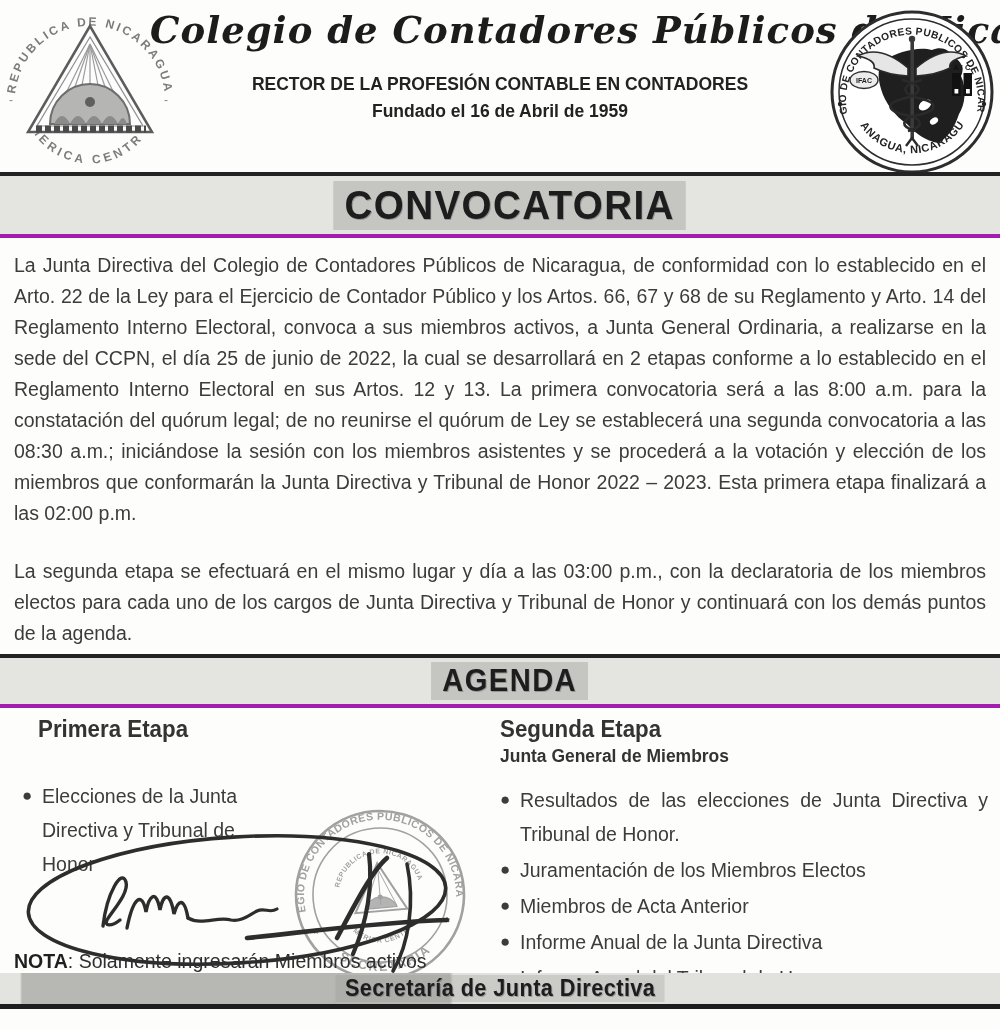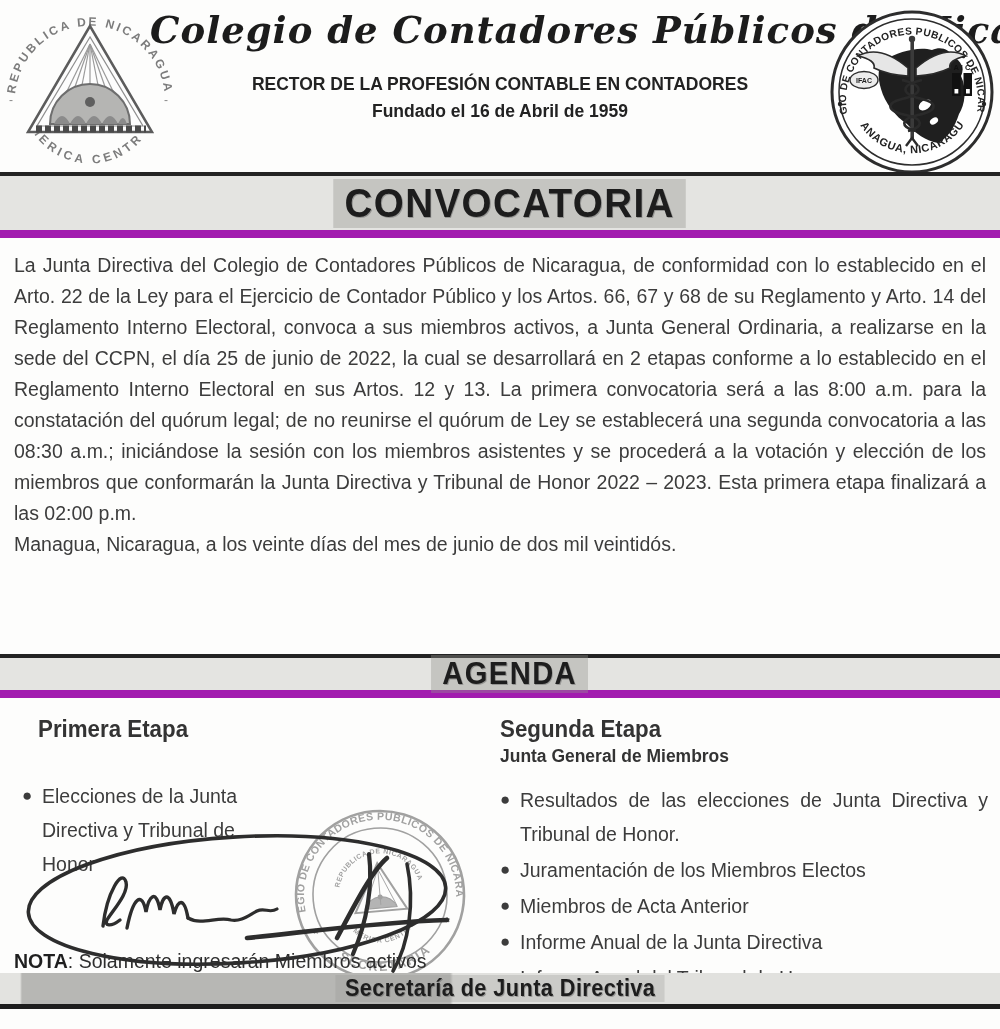--- a/index.html
+++ b/index.html
@@ -16,25 +16,25 @@
     font-family:"DejaVu Serif","Liberation Serif",serif;
     font-style:italic;font-weight:600;font-size:37px;color:#1c1c1c;
     letter-spacing:1px;white-space:nowrap;
   }
   .sub-title{margin-top:22px;font-size:17.5px;font-weight:bold;color:#222;}
   .founded{margin-top:6px;font-size:17.5px;font-weight:bold;color:#222;}
   svg text{font-family:"Liberation Sans","DejaVu Sans",sans-serif;}
   
   .band{
     position:absolute;left:0;width:1000px;box-sizing:border-box;
-    background:#e4e4e1;border-top:4px solid #232323;border-bottom:8px solid #a21caf;
+    background:#e4e4e1;border-top:4px solid #232323;border-bottom:4px solid #a21caf;
     display:flex;align-items:center;justify-content:center;padding-left:20px;
   }
   .band-conv{top:172px;height:66px;}
-  .band-agenda{top:654px;height:44px;}
+  .band-agenda{top:654px;height:54px;}
   .band-label{
     display:inline-block;font-weight:bold;color:#1d1d1d;
     background:rgba(148,148,142,.38);padding:1px 12px;
     transform:scaleX(.94);letter-spacing:1.5px;
     text-shadow:1px 1px 0 rgba(60,60,60,.35);
   }
   .band-conv .band-label{font-size:41px;}
   .band-agenda .band-label{font-size:31px;}
   
   .bodytext{position:absolute;left:14px;top:250px;width:972px;font-size:19.5px;line-height:31px;}
@@ -159,20 +159,21 @@
       <rect x="138" y="81" width="3.8" height="4.5" fill="#fff"></rect>
     </svg>
   </div>
 
   <div class="band band-conv">
     <span class="band-label">CONVOCATORIA</span>
   </div>
 
   <div class="bodytext">
     <p class="p1">La Junta Directiva del Colegio de Contadores Públicos de Nicaragua, de conformidad con lo establecido en el Arto. 22 de la Ley para el Ejercicio de Contador Público y los Artos. 66, 67 y 68 de su Reglamento y Arto. 14 del Reglamento Interno Electoral, convoca a sus miembros activos, a Junta General Ordinaria, a realizarse en la sede del CCPN, el día 25 de junio de 2022, la cual se desarrollará en 2 etapas conforme a lo establecido en el Reglamento Interno Electoral en sus Artos. 12 y 13. La primera convocatoria será a las 8:00 a.m. para la constatación del quórum legal; de no reunirse el quórum de Ley se establecerá una segunda convocatoria a las 08:30 a.m.; iniciándose la sesión con los miembros asistentes y se procederá a la votación y elección de los miembros que conformarán la Junta Directiva y Tribunal de Honor 2022 – 2023. Esta primera etapa finalizará a las 02:00 p.m.</p>
+    <p class="p2">La segunda etapa se efectuará en el mismo lugar y día a las 03:00 p.m., con la declaratoria de los miembros electos para cada uno de los cargos de Junta Directiva y Tribunal de Honor y continuará con los demás puntos de la agenda.</p>
     <p class="dateline">Managua, Nicaragua, a los veinte días del mes de junio de dos mil veintidós.</p>
   </div>
 
   <div class="band band-agenda">
     <span class="band-label">AGENDA</span>
   </div>
 
   <div class="col col-left">
     <div class="stage-h">Primera Etapa</div>
     <ul class="agenda-list stage1">

